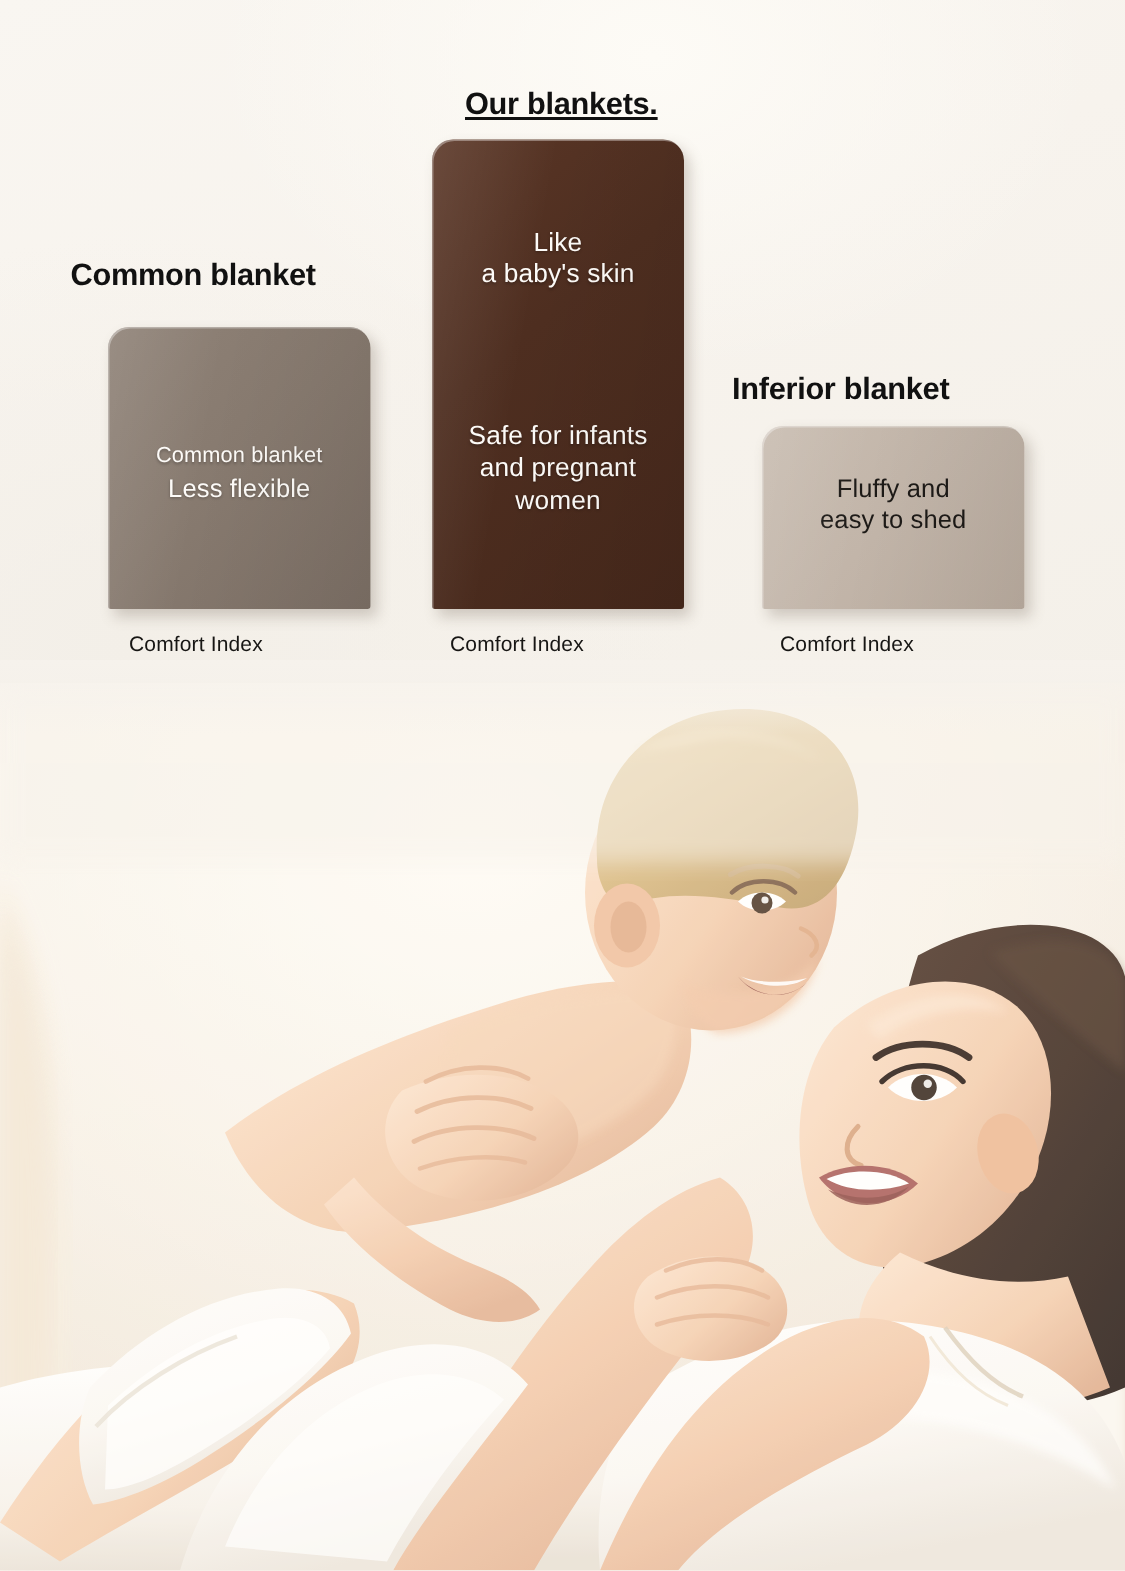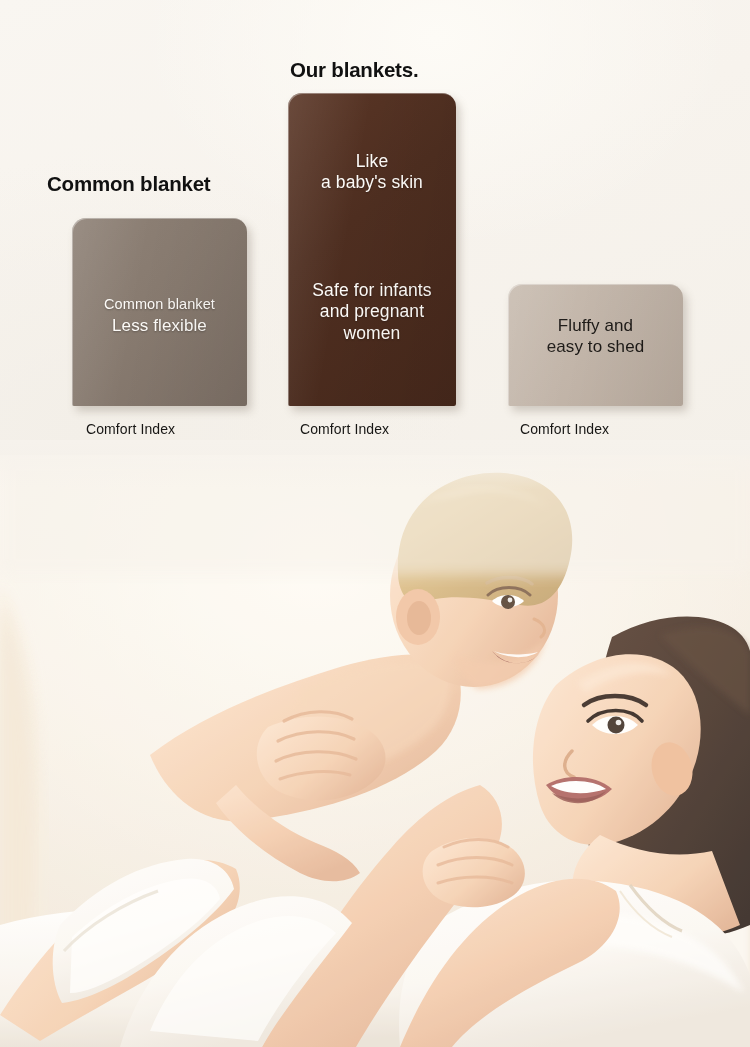--- a/index.html
+++ b/index.html
@@ -51,21 +51,21 @@
   .b1-t2{top:98px;font-size:17px;}
   .b2-t1{top:58px;font-size:17.5px;}
   .b2-t2{top:187px;font-size:17.5px;}
   .b3-t1{top:32px;font-size:17px;}
 
   .heading{
     position:absolute;font-weight:bold;color:#111;
     font-size:20.5px;letter-spacing:-.2px;white-space:nowrap;
   }
   .h-1{left:47px;top:172px;}
-  .h-2{left:290px;top:58px;}
+  .h-2{left:310px;top:58px;text-decoration:underline;}
   .h-3{left:488px;top:248px;}
 
   .axis-label{
     position:absolute;font-size:14px;color:#171614;
     white-space:nowrap;letter-spacing:.1px;
   }
   .a-1{left:86px;top:421px;}
   .a-2{left:300px;top:421px;}
   .a-3{left:520px;top:421px;}
 
@@ -104,20 +104,21 @@
           <span>a baby's skin</span>
         </div>
         <div class="bar-text light b2-t2">
           <span>Safe for infants</span><br>
           <span>and pregnant</span><br>
           <span>women</span>
         </div>
       </div>
       <div class="axis-label a-2">Comfort Index</div>
 
+      <div class="heading h-3">Inferior blanket</div>
       <div class="bar bar-3">
         <div class="bar-text dark b3-t1">
           <span>Fluffy and</span><br>
           <span>easy to shed</span>
         </div>
       </div>
       <div class="axis-label a-3">Comfort Index</div>
 
     </div>
   </div>

